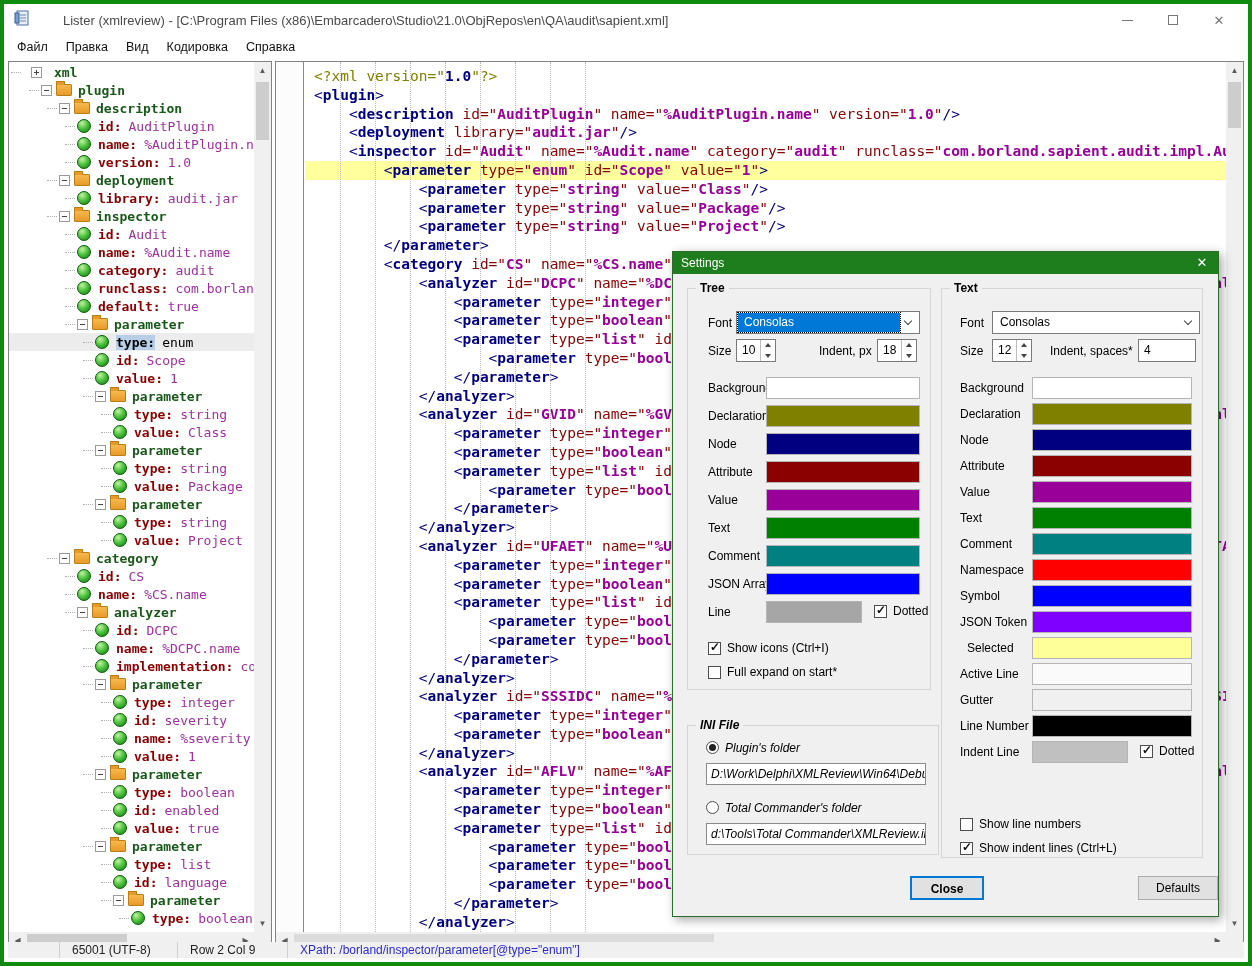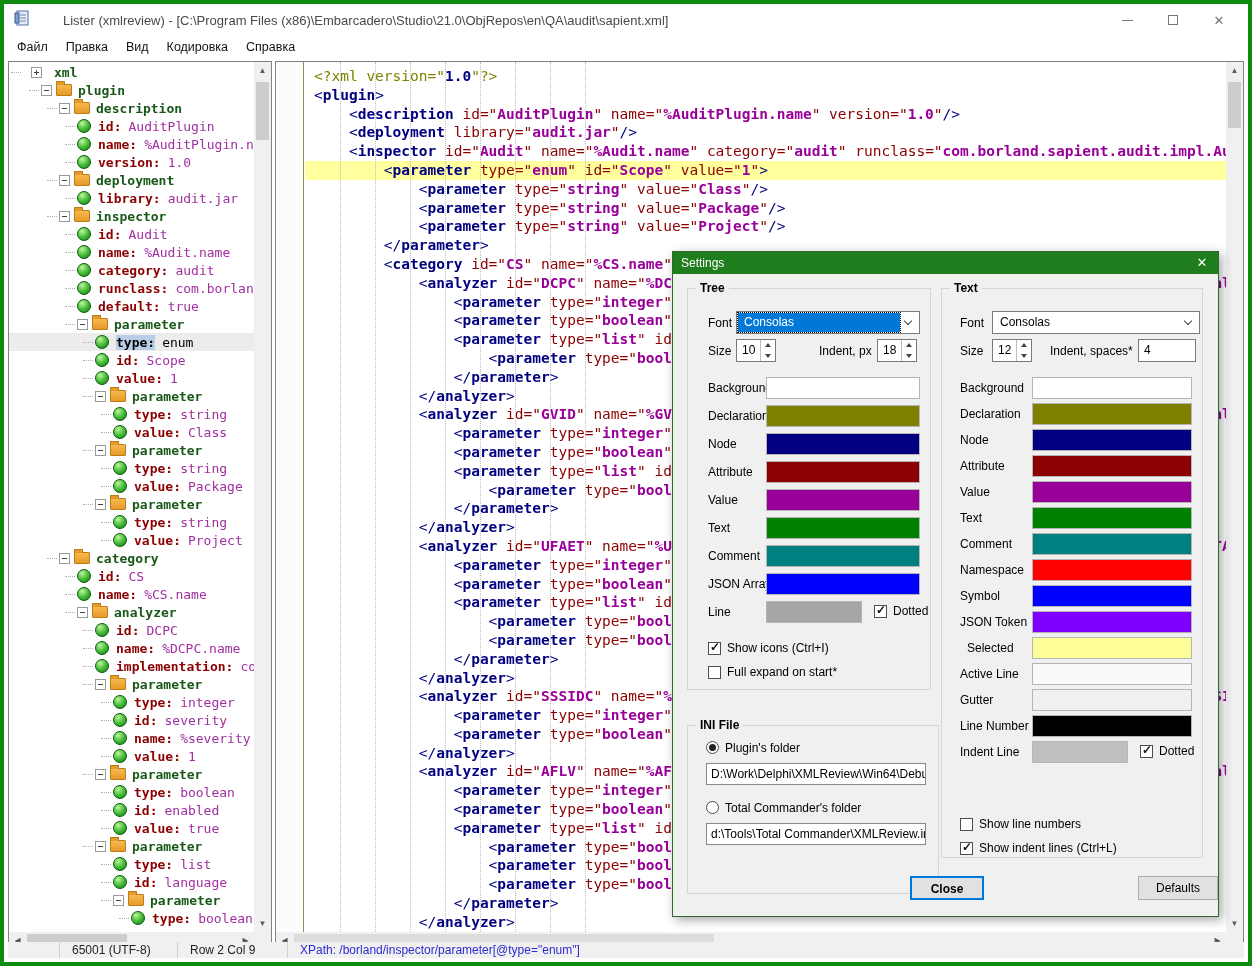--- a/index.html
+++ b/index.html
@@ -654,21 +654,21 @@
         <div class="chk" style="left: 18px; top: 528px;">
           <span class="box"></span>
           <span>Show line numbers</span>
         </div>
         <div class="chk on" style="left: 18px; top: 552px;">
           <span class="box"></span>
           <span>Show indent lines (Ctrl+L)</span>
         </div>
       </div>
 
-    <div class="grp" id="grp-ini" style="left:14px; top:473px; width:252px; height:169px;">
+    <div class="grp" id="grp-ini" style="left:14px; top:473px; width:252px; height:130px;font-style:italic;">
       <span class="grp-title">INI File</span>
       <div class="radio on" style="left:18px; top:15px;">
         <span class="circ"></span>
         <span>Plugin's folder</span>
       </div>
       <div class="pathbox" style="left:18px; top:37px; width:220px;">D:\Work\Delphi\XMLReview\Win64\Debug\XML</div>
       <div class="radio" style="left:18px; top:75px;">
         <span class="circ"></span>
         <span>Total Commander's folder</span>
       </div>

